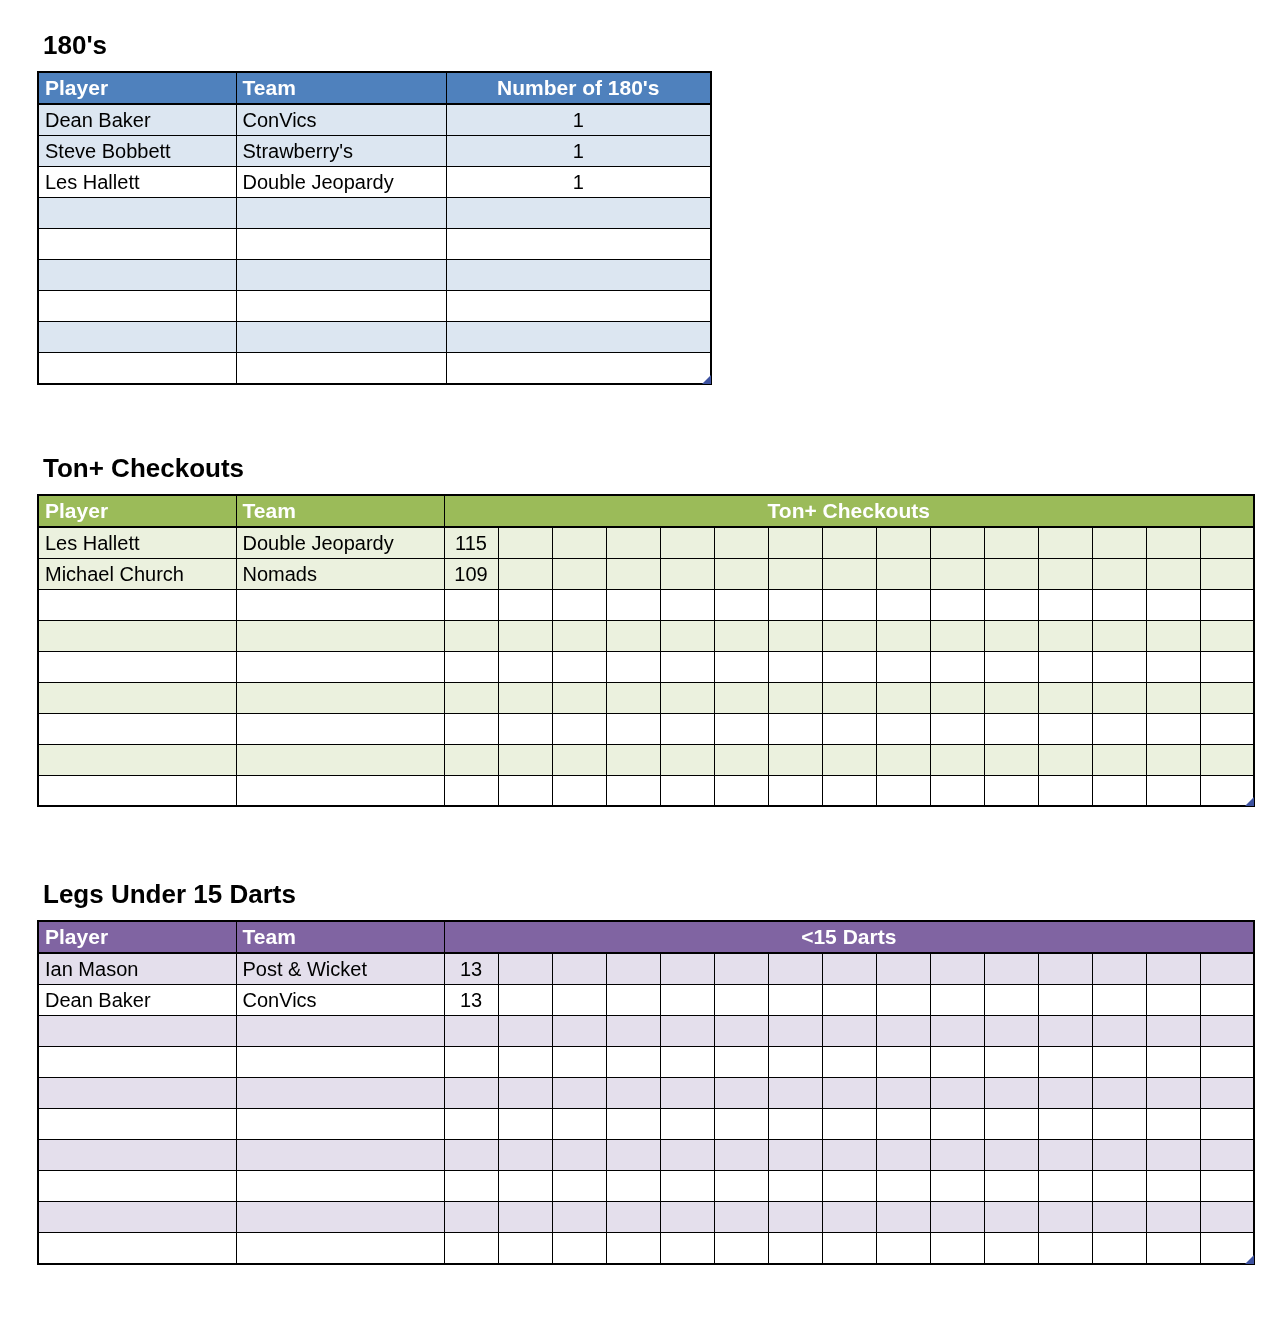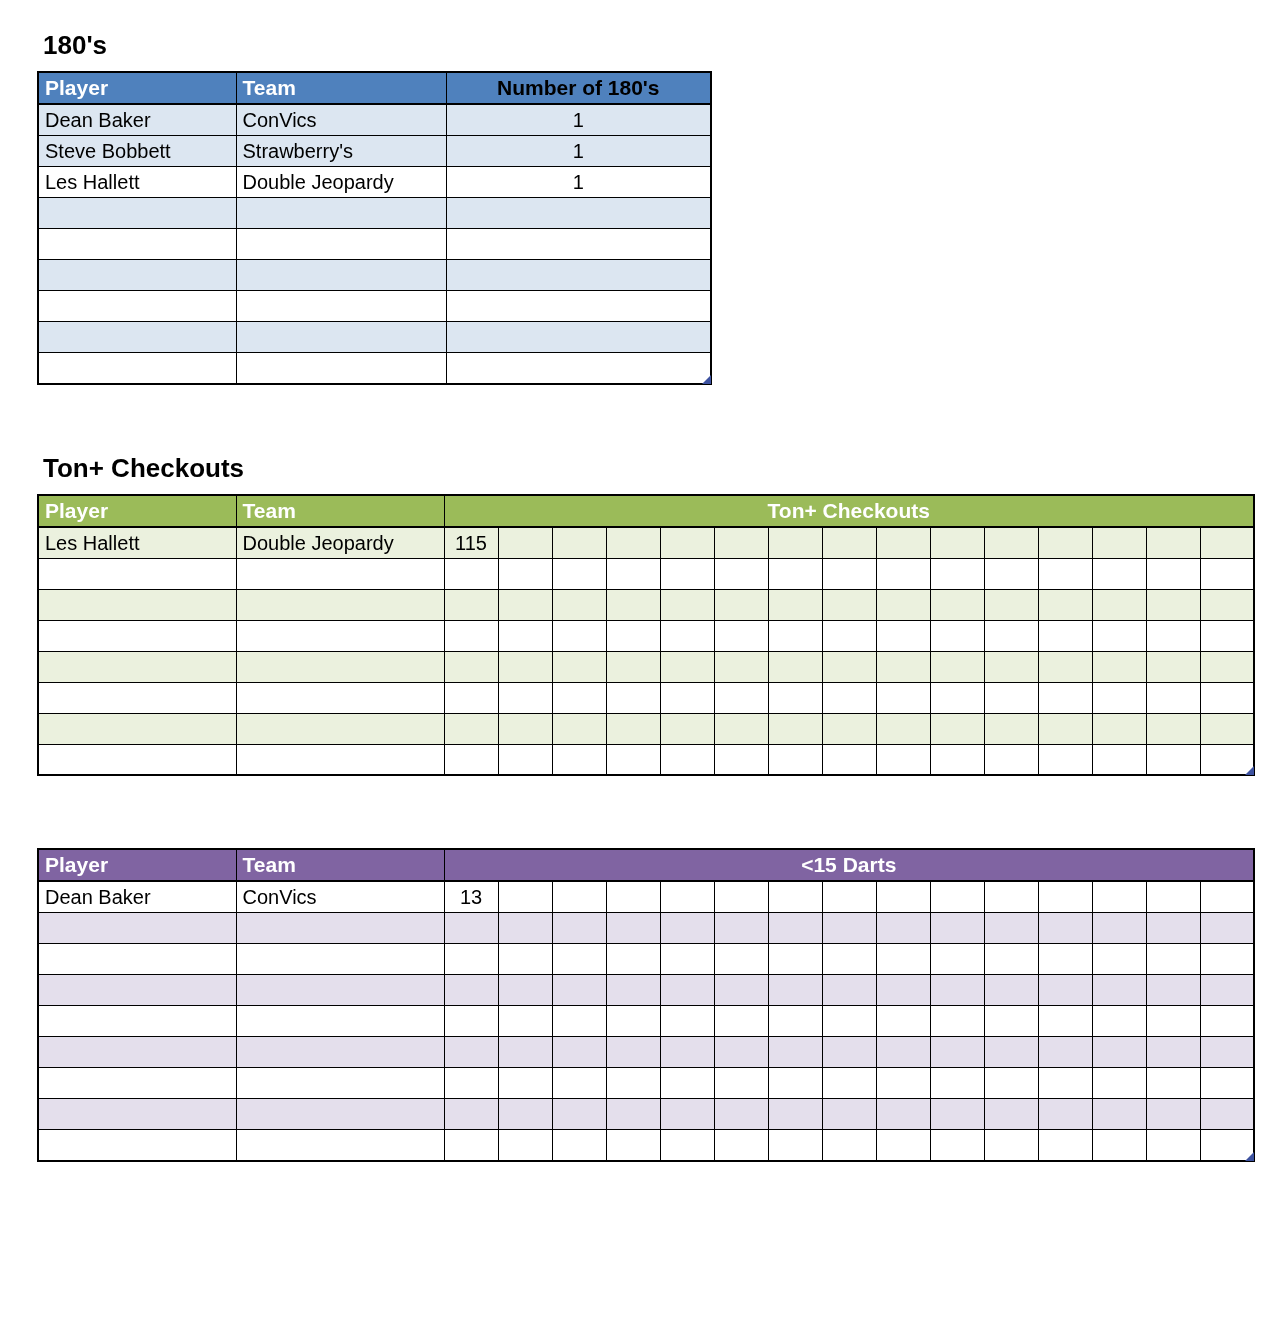--- a/index.html
+++ b/index.html
@@ -67,21 +67,21 @@
   <div class="tbl-wrap"><table class="xl" style="border-color: rgb(0, 0, 0);">
         <colgroup>
           <col style="width: 198px;">
           <col style="width: 210px;">
           <col style="width: 265px;">
         </colgroup>
         <thead>
           <tr>
             <th style="background: rgb(79, 129, 189); color: rgb(255, 255, 255);">Player</th>
             <th style="background: rgb(79, 129, 189); color: rgb(255, 255, 255);">Team</th>
-            <th class="merged" style="background: rgb(79, 129, 189); color: #000000;">Number of 180's</th>
+            <th class="merged" style="background: rgb(79, 129, 189); color: #ffffff;">Number of 180's</th>
           </tr>
         </thead>
         <tbody>
           <tr style="background: rgb(220, 230, 241);">
             <td>Dean Baker</td>
             <td>ConVics</td>
             <td class="val">1</td>
           </tr>
           <tr style="background: rgb(220, 230, 241); margin-left: 32px;">
             <td>Steve Bobbett</td>
@@ -171,20 +171,39 @@
             <td class="val"></td>
             <td class="val"></td>
             <td class="val"></td>
             <td class="val"></td>
             <td class="val"></td>
             <td class="val"></td>
             <td class="val"></td>
             <td class="val"></td>
             <td class="val"></td>
           </tr>
+          <tr style="background: rgb(235, 241, 222);">
+            <td>Michael Church</td>
+            <td>Nomads</td>
+            <td class="val">109</td>
+            <td class="val"></td>
+            <td class="val"></td>
+            <td class="val"></td>
+            <td class="val"></td>
+            <td class="val"></td>
+            <td class="val"></td>
+            <td class="val"></td>
+            <td class="val"></td>
+            <td class="val"></td>
+            <td class="val"></td>
+            <td class="val"></td>
+            <td class="val"></td>
+            <td class="val"></td>
+            <td class="val"></td>
+          </tr>
           <tr>
             <td></td>
             <td></td>
             <td class="val"></td>
             <td class="val"></td>
             <td class="val"></td>
             <td class="val"></td>
             <td class="val"></td>
             <td class="val"></td>
             <td class="val"></td>
@@ -311,20 +330,21 @@
             <td class="val"></td>
             <td class="val"></td>
           </tr>
         </tbody>
       </table>
     <div class="handle" style="border-bottom-color: rgb(61, 82, 160);"></div>
   </div>
 </div>
 
 <div class="tbl-section" id="sec-2">
+  <h2 class="tbl-title">Legs Under 15 Darts</h2>
   <div class="tbl-wrap"><table class="xl" style="border-color: rgb(0, 0, 0);">
         <colgroup>
           <col style="width: 198px;">
           <col style="width: 208px;">
           <col style="width: 54px;">
           <col style="width: 54px;">
           <col style="width: 54px;">
           <col style="width: 54px;">
           <col style="width: 54px;">
           <col style="width: 54px;">
@@ -339,20 +359,39 @@
           <col style="width: 54px;">
         </colgroup>
         <thead>
           <tr>
             <th style="background: rgb(128, 100, 162); color: rgb(255, 255, 255);">Player</th>
             <th style="background: rgb(128, 100, 162); color: rgb(255, 255, 255);">Team</th>
             <th class="merged" colspan="15" style="background: rgb(128, 100, 162); color: rgb(255, 255, 255);">&lt;15 Darts</th>
           </tr>
         </thead>
         <tbody>
+          <tr style="background: rgb(228, 223, 236);">
+            <td>Ian Mason</td>
+            <td>Post &amp; Wicket</td>
+            <td class="val">13</td>
+            <td class="val"></td>
+            <td class="val"></td>
+            <td class="val"></td>
+            <td class="val"></td>
+            <td class="val"></td>
+            <td class="val"></td>
+            <td class="val"></td>
+            <td class="val"></td>
+            <td class="val"></td>
+            <td class="val"></td>
+            <td class="val"></td>
+            <td class="val"></td>
+            <td class="val"></td>
+            <td class="val"></td>
+          </tr>
           <tr>
             <td>Dean Baker</td>
             <td>ConVics</td>
             <td class="val">13</td>
             <td class="val"></td>
             <td class="val"></td>
             <td class="val"></td>
             <td class="val"></td>
             <td class="val"></td>
             <td class="val"></td>

